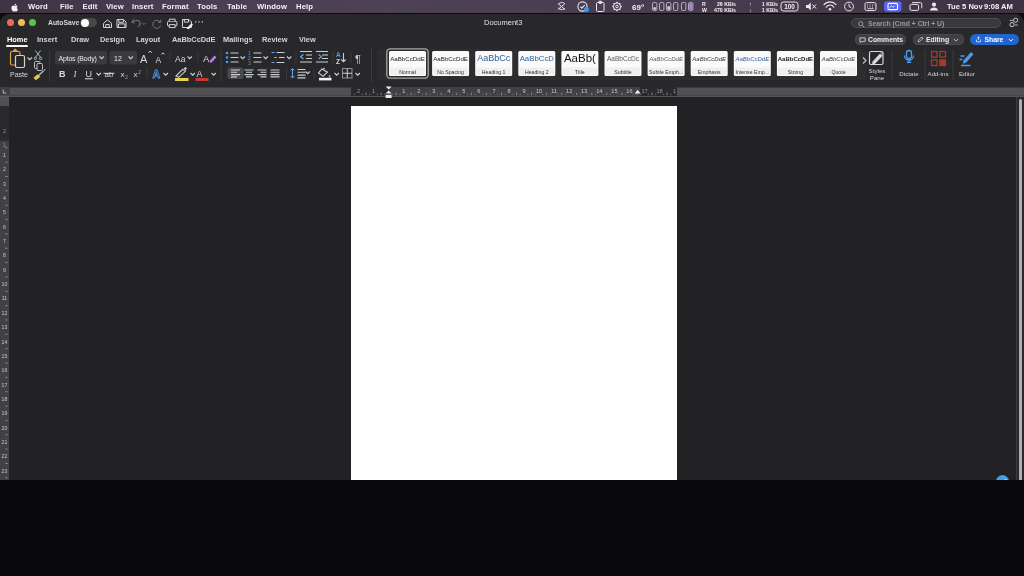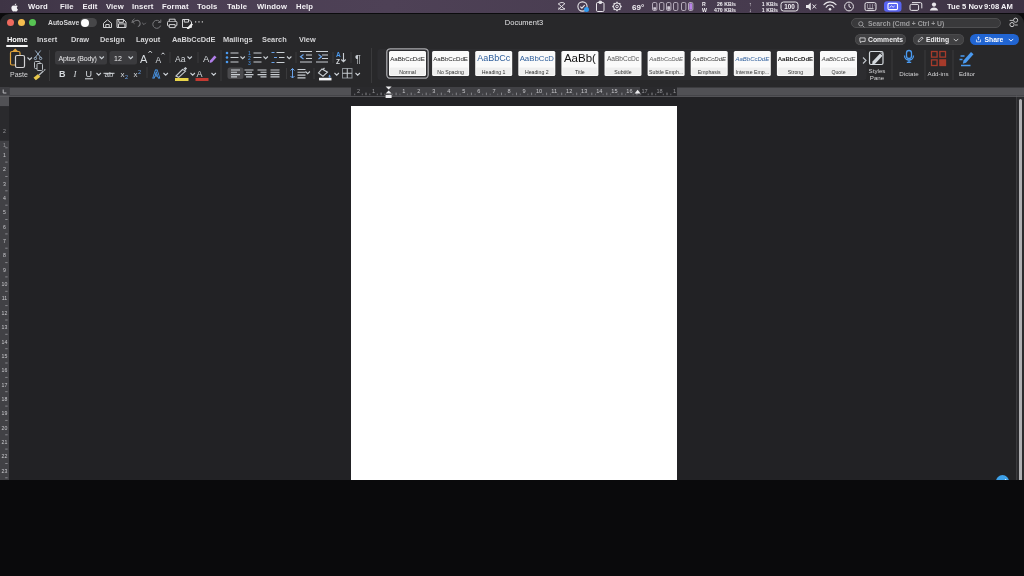--- a/index.html
+++ b/index.html
@@ -226,21 +226,21 @@
           <path d="M4.8 4.2 v-2 h5.8 v2 M4.8 7.6 h5.8 v3 h-5.8 z" fill="#262628"></path>
         </g>
 
         <g transform="translate(81,0)">
           <path d="M3.5 2.5 h6.5 l2.5 2.5 v5.5 h-9 z"></path>
           <path d="M5.3 2.7 v2.4 h4.2 v-2.4"></path>
           <path d="M8.2 10.8 l4.2-4.6 1.6 1.4-4.2 4.6 -2.2 .6 z" fill="#f0f0f0" stroke="none"></path>
         </g>
       </svg>
       <div class="abs" style="left:194px;top:1px;height:16px;line-height:14px;font-size:10px;color:#d8d8d8">⋯</div>
-      <div class="abs" style="left:484px;top:0;width:80px;height:17px;line-height:18px;font-size:7.5px;color:#e2e2e4;text-align:center">Document3</div>
+      <div class="abs" style="left:484px;top:0;width:80px;height:17px;line-height:18px;font-size:7.5px;color:#e2e2e4;">Document3</div>
       <div class="abs" style="left:851px;top:3.5px;width:150px;height:10px;border-radius:5px;background:#39393b;border:0.5px solid #4e4e50">
         <svg class="abs" style="left:6px;top:2px" width="7" height="7" viewBox="0 0 10 10" fill="none" stroke="#a2a2a4" stroke-width="1.3">
             <circle cx="4" cy="4" r="3"></circle>
             <path d="M6.3 6.3 L9 9"></path>
           </svg>
         <div class="abs" style="left:16px;top:0;height:9px;line-height:10px;font-size:6.8px;color:#9c9c9e;font-weight:bold">Search (Cmd + Ctrl + U)</div>
       </div>
       <svg class="abs" style="left:1007px;top:3px" width="13" height="12" viewBox="0 0 13 12" fill="none" stroke="#c9c9cb" stroke-width="1">
         <circle cx="8.6" cy="3.2" r="2.1"></circle>
           <circle cx="5" cy="7.6" r="2.1"></circle>
@@ -249,21 +249,21 @@
     </div>
     <div id="tabs">
       <div class="tab" style="left:7px;color:#ffffff">Home</div>
       <div class="abs" style="left:6px;top:14px;width:22px;height:1.6px;background:#f5f5f5;border-radius:1px"></div>
       <div class="tab" style="left:37px">Insert</div>
       <div class="tab" style="left:71px">Draw</div>
       <div class="tab" style="left:100px">Design</div>
       <div class="tab" style="left:136px">Layout</div>
       <div class="tab" style="left:172px">AaBbCcDdE</div>
       <div class="tab" style="left:223px">Mailings</div>
-      <div class="tab" style="left:262px">Search</div>
+      <div class="tab" style="left:262px">Review</div>
       <div class="tab" style="left:299px">View</div>
       <div class="abs" style="left:855px;top:3px;width:51px;height:11px;border-radius:5.5px;background:#404042;box-shadow:inset 0 0 0 0.5px #525254">
         <svg class="abs" style="left:4px;top:2.5px" width="7" height="6.5" viewBox="0 0 12 11" fill="none" stroke="#e0e0e2" stroke-width="1.4">
             <path d="M1.5 1.5 h9 v6 h-5.5 l-2.5 2.2 v-2.2 h-1 z"></path>
           </svg>
         <div class="abs" style="left:13px;top:0;height:11px;line-height:12px;font-size:6.8px;color:#ececee;font-weight:bold">Comments</div>
       </div>
       <div class="abs" style="left:913px;top:3px;width:51px;height:11px;border-radius:5.5px;background:#404042;box-shadow:inset 0 0 0 0.5px #525254">
         <svg class="abs" style="left:4px;top:2px" width="7" height="7" viewBox="0 0 12 12" fill="none" stroke="#e0e0e2" stroke-width="1.2">
             <path d="M2 10 l.6-2.8 5.6-5.6 2.2 2.2-5.6 5.6 z M7.4 2.4 l2.2 2.2"></path>

